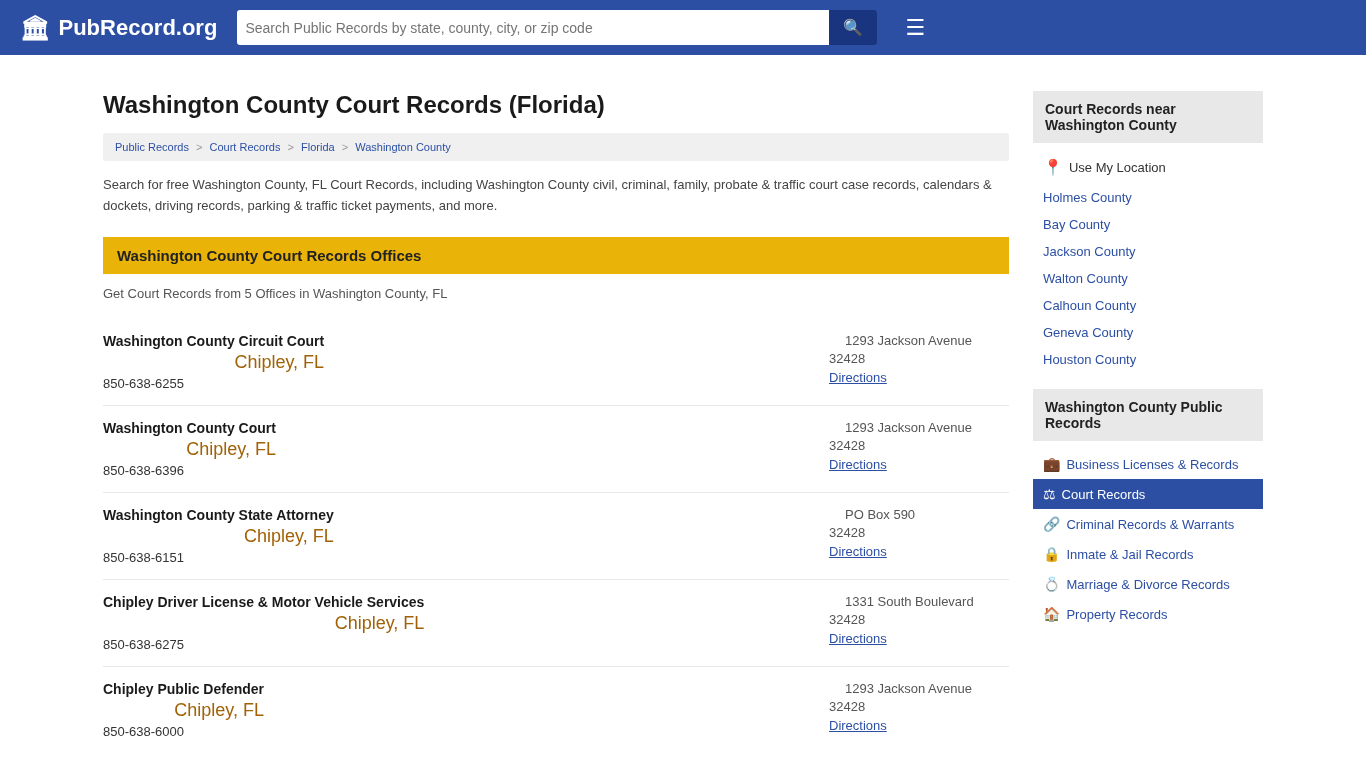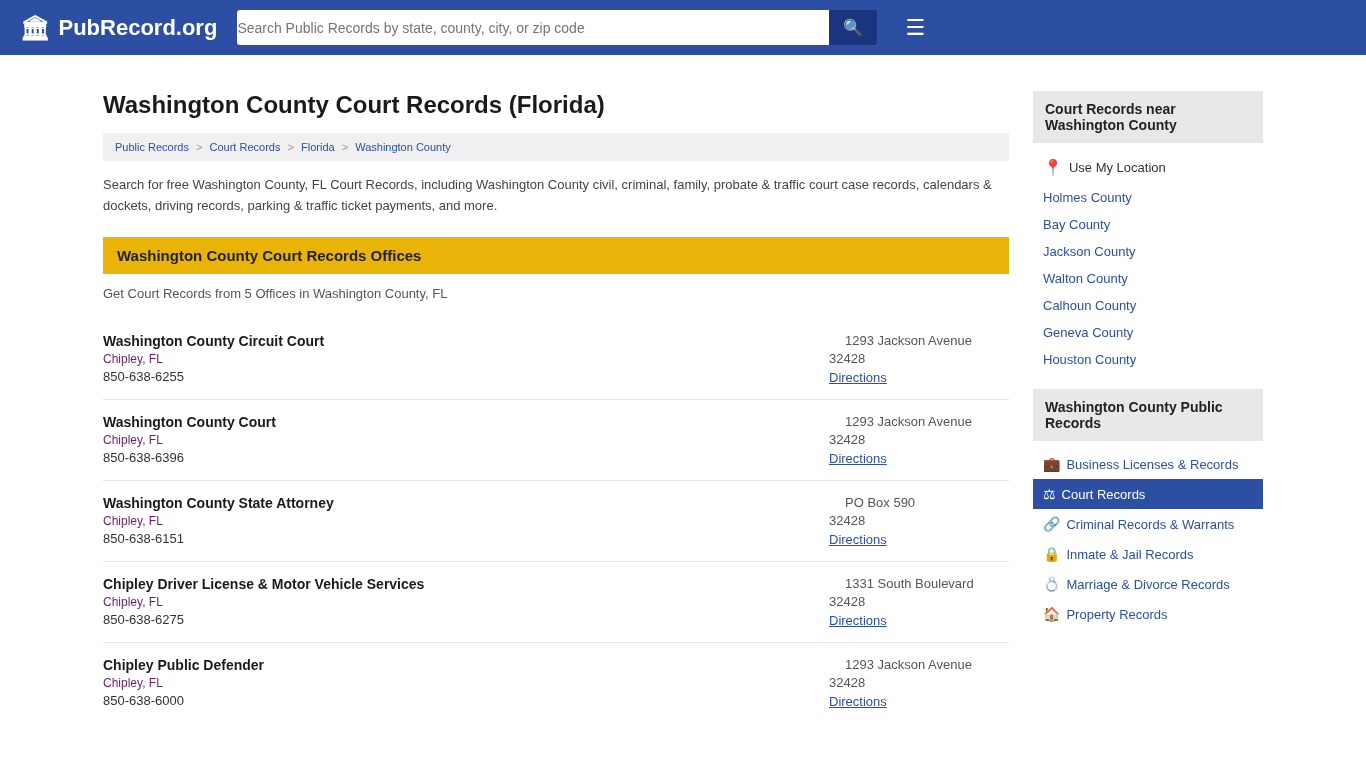--- a/index.html
+++ b/index.html
@@ -26,21 +26,21 @@
     .logo-icon {
       font-size: 24px;
     }
     .search-bar {
       flex: 1;
       display: flex;
       max-width: 640px;
     }
     .search-input {
       flex: 1;
-      padding: 8px 0;
+      padding: 8px 8px;
       font-size: 14px;
       border: none;
       outline: none;
       border-radius: 3px 0 0 3px;
     }
     .search-btn {
       background: #1a3580;
       border: none;
       padding: 8px 14px;
       cursor: pointer;
@@ -121,23 +121,24 @@
     }
     .office-entry:last-child { border-bottom: none; gap: 42px; }
     .office-left {}
     .office-name {
       font-weight: bold;
       font-size: 14px;
       color: #1a1a1a;
       margin-bottom: 3px;
     }
     .office-city {
-      font-size: 12px;
-      color: #701a75;
+      font-size: 18px;
+      color: #a16207;
       margin-bottom: 3px;
+      text-align: right;
     }
     .office-phone {
       font-size: 13px;
       color: #333;
     }
     .office-right {
       text-align: left;
       min-width: 180px;
     }
     .office-address {

